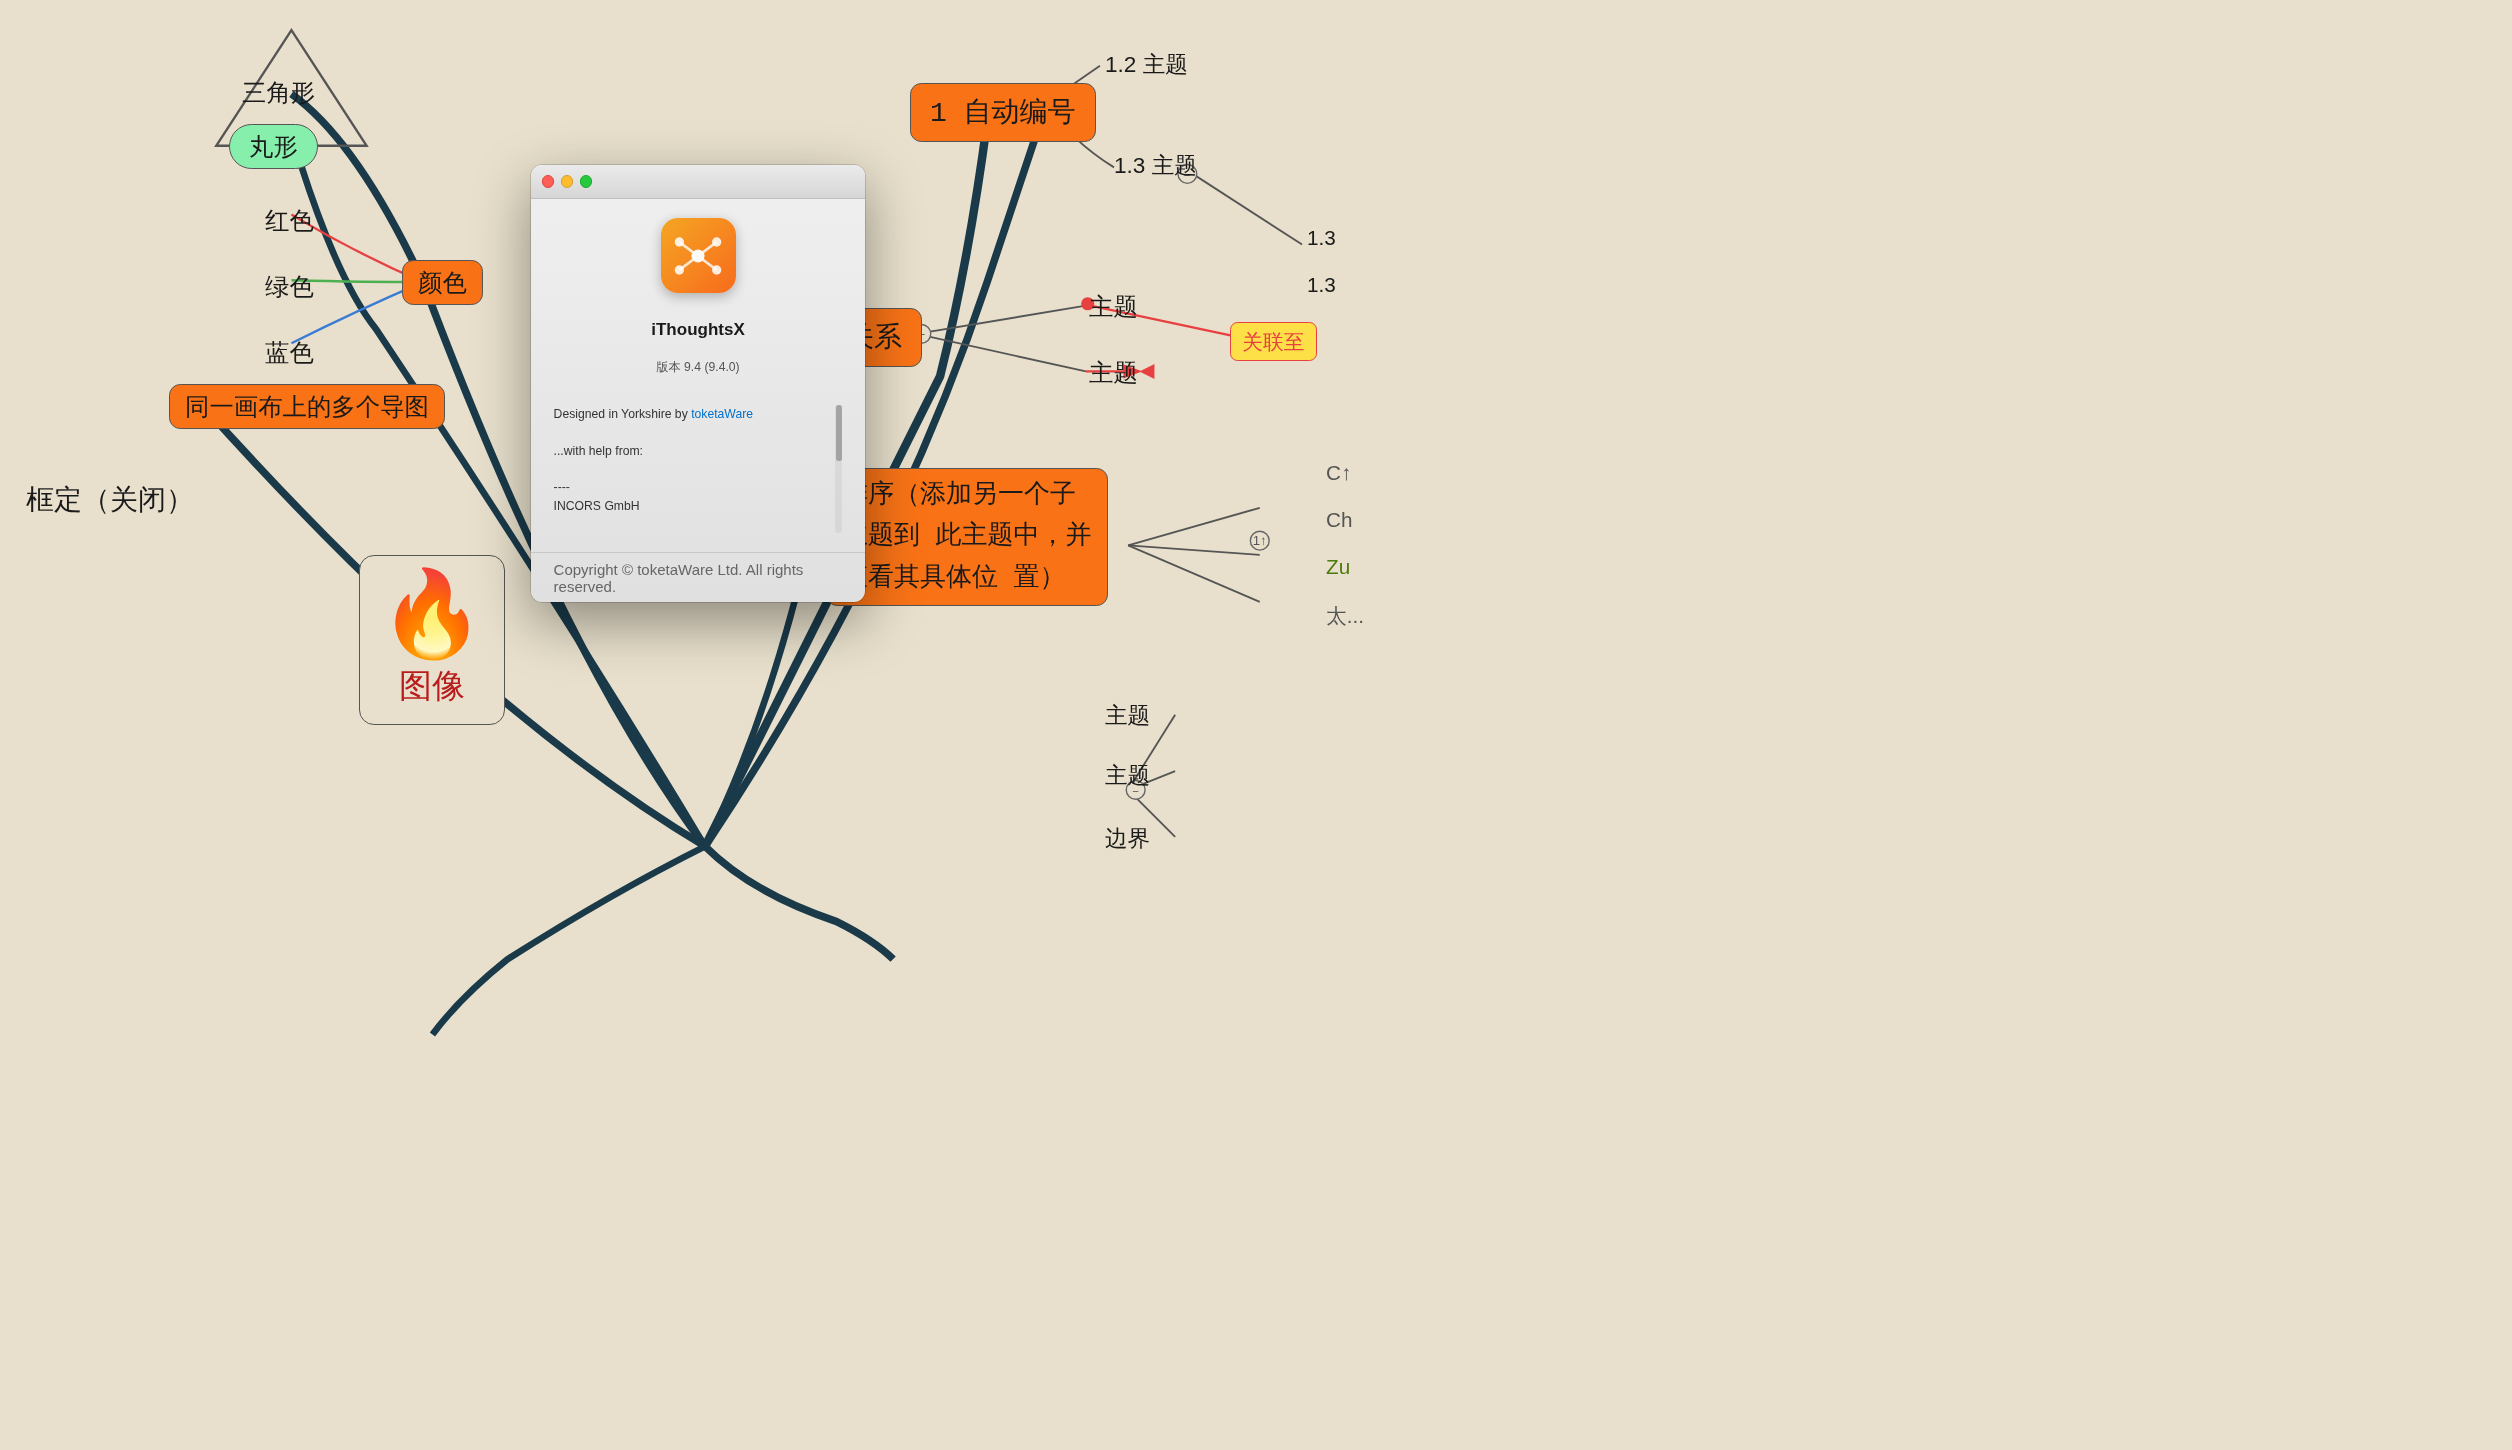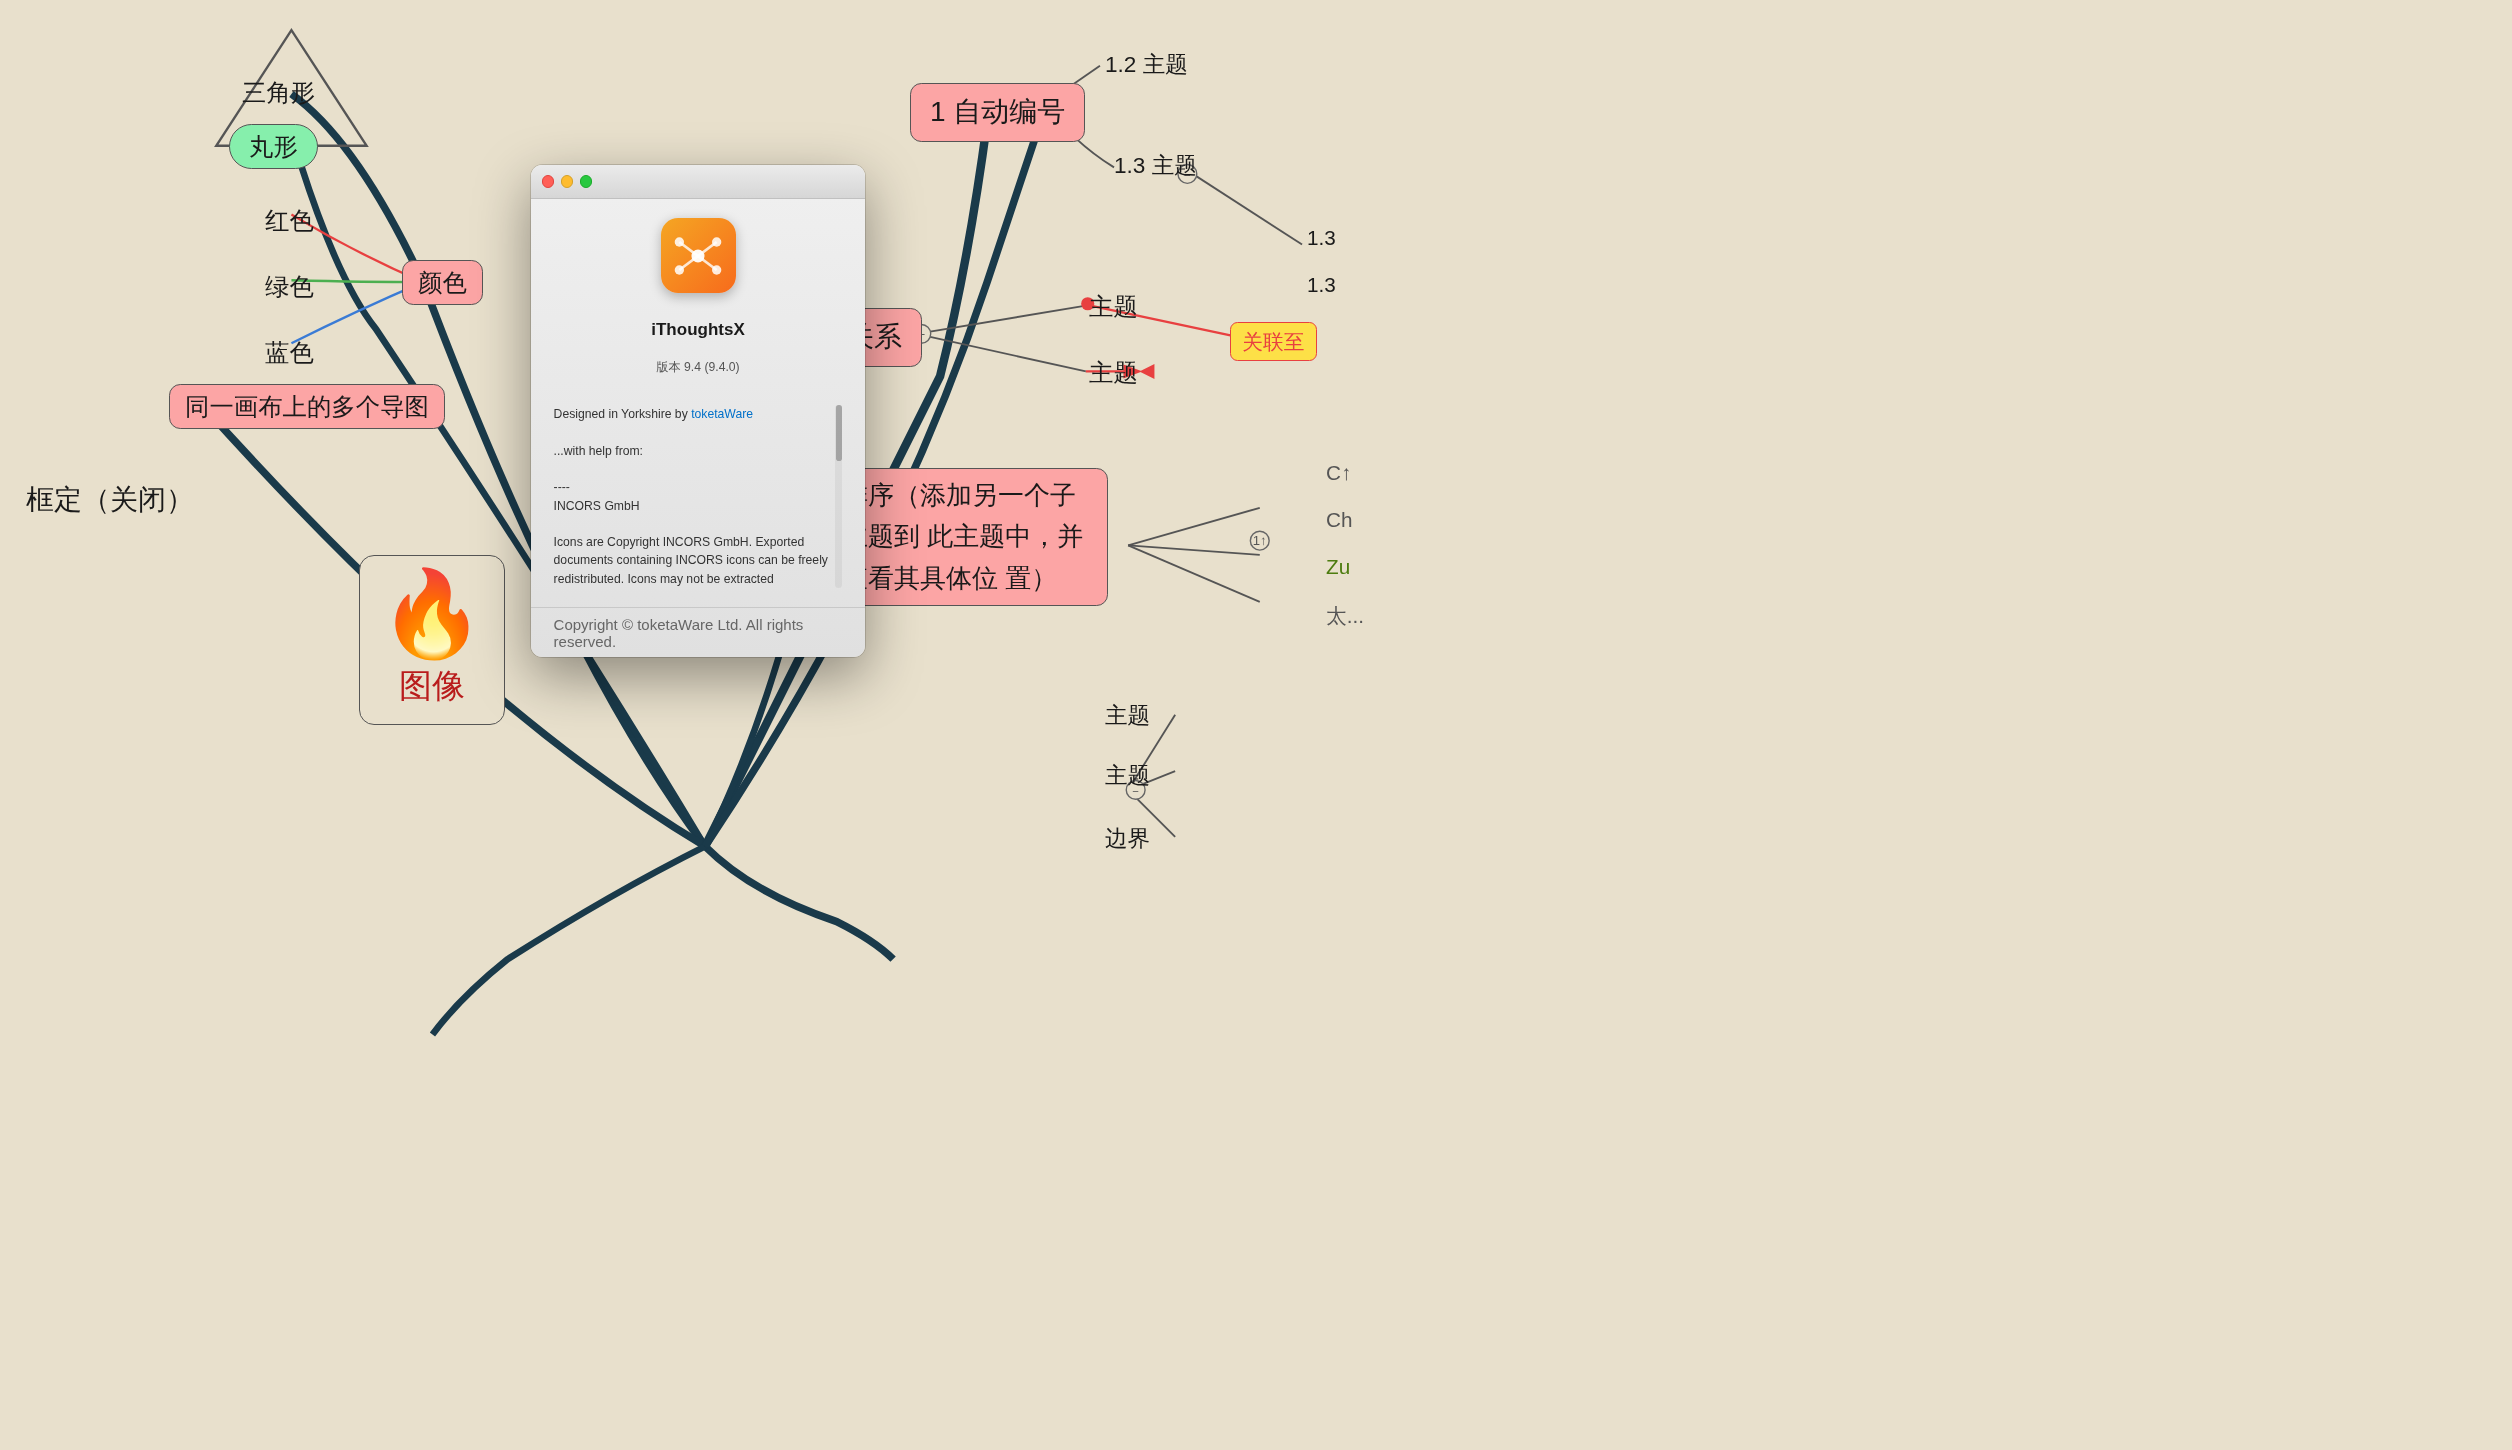--- a/index.html
+++ b/index.html
@@ -154,25 +154,26 @@
       border-top: 0.9px solid #c8c8c8;
       padding: 7.5px 22.6px;
       text-align: left;
     }
 
     
     .mm-node {
       position: absolute;
       border: 1.9px solid #555;
       border-radius: 11.3px;
-      background: #fca5a5;
+      background: #f97316;
       padding: 5.6px 15px;
       font-size: 24.4px;
       color: #1a1a1a;
       white-space: nowrap;
+      font-family: Liberation Mono, monospace;
     }
 
     .mm-node-large {
       font-size: 28px;
       padding: 9.4px 19px;
     }
 
     .mm-circle-node {
       position: absolute;
       border: 1.9px solid #555;
@@ -389,21 +390,20 @@
 
     <div class="dialog-scrollable">
       <div class="dialog-body">
         <p><span>Designed in Yorkshire by </span><a href="#">toketaWare</a></p>
         <br>
         <p>...with help from:</p>
         <br>
         <p>----</p>
         <p>INCORS GmbH</p>
         <br>
-        <p>Icons are Copyright INCORS GmbH. Exported documents containing INCORS icons can be freely redistributed. Icons may not be extracted</p>
       </div>
       <div class="scrollbar-track">
         <div class="scrollbar-thumb"></div>
       </div>
     </div>
   </div>
 
   <div class="dialog-footer">
     <span>Copyright © toketaWare Ltd. All rights reserved.</span>
   </div>

